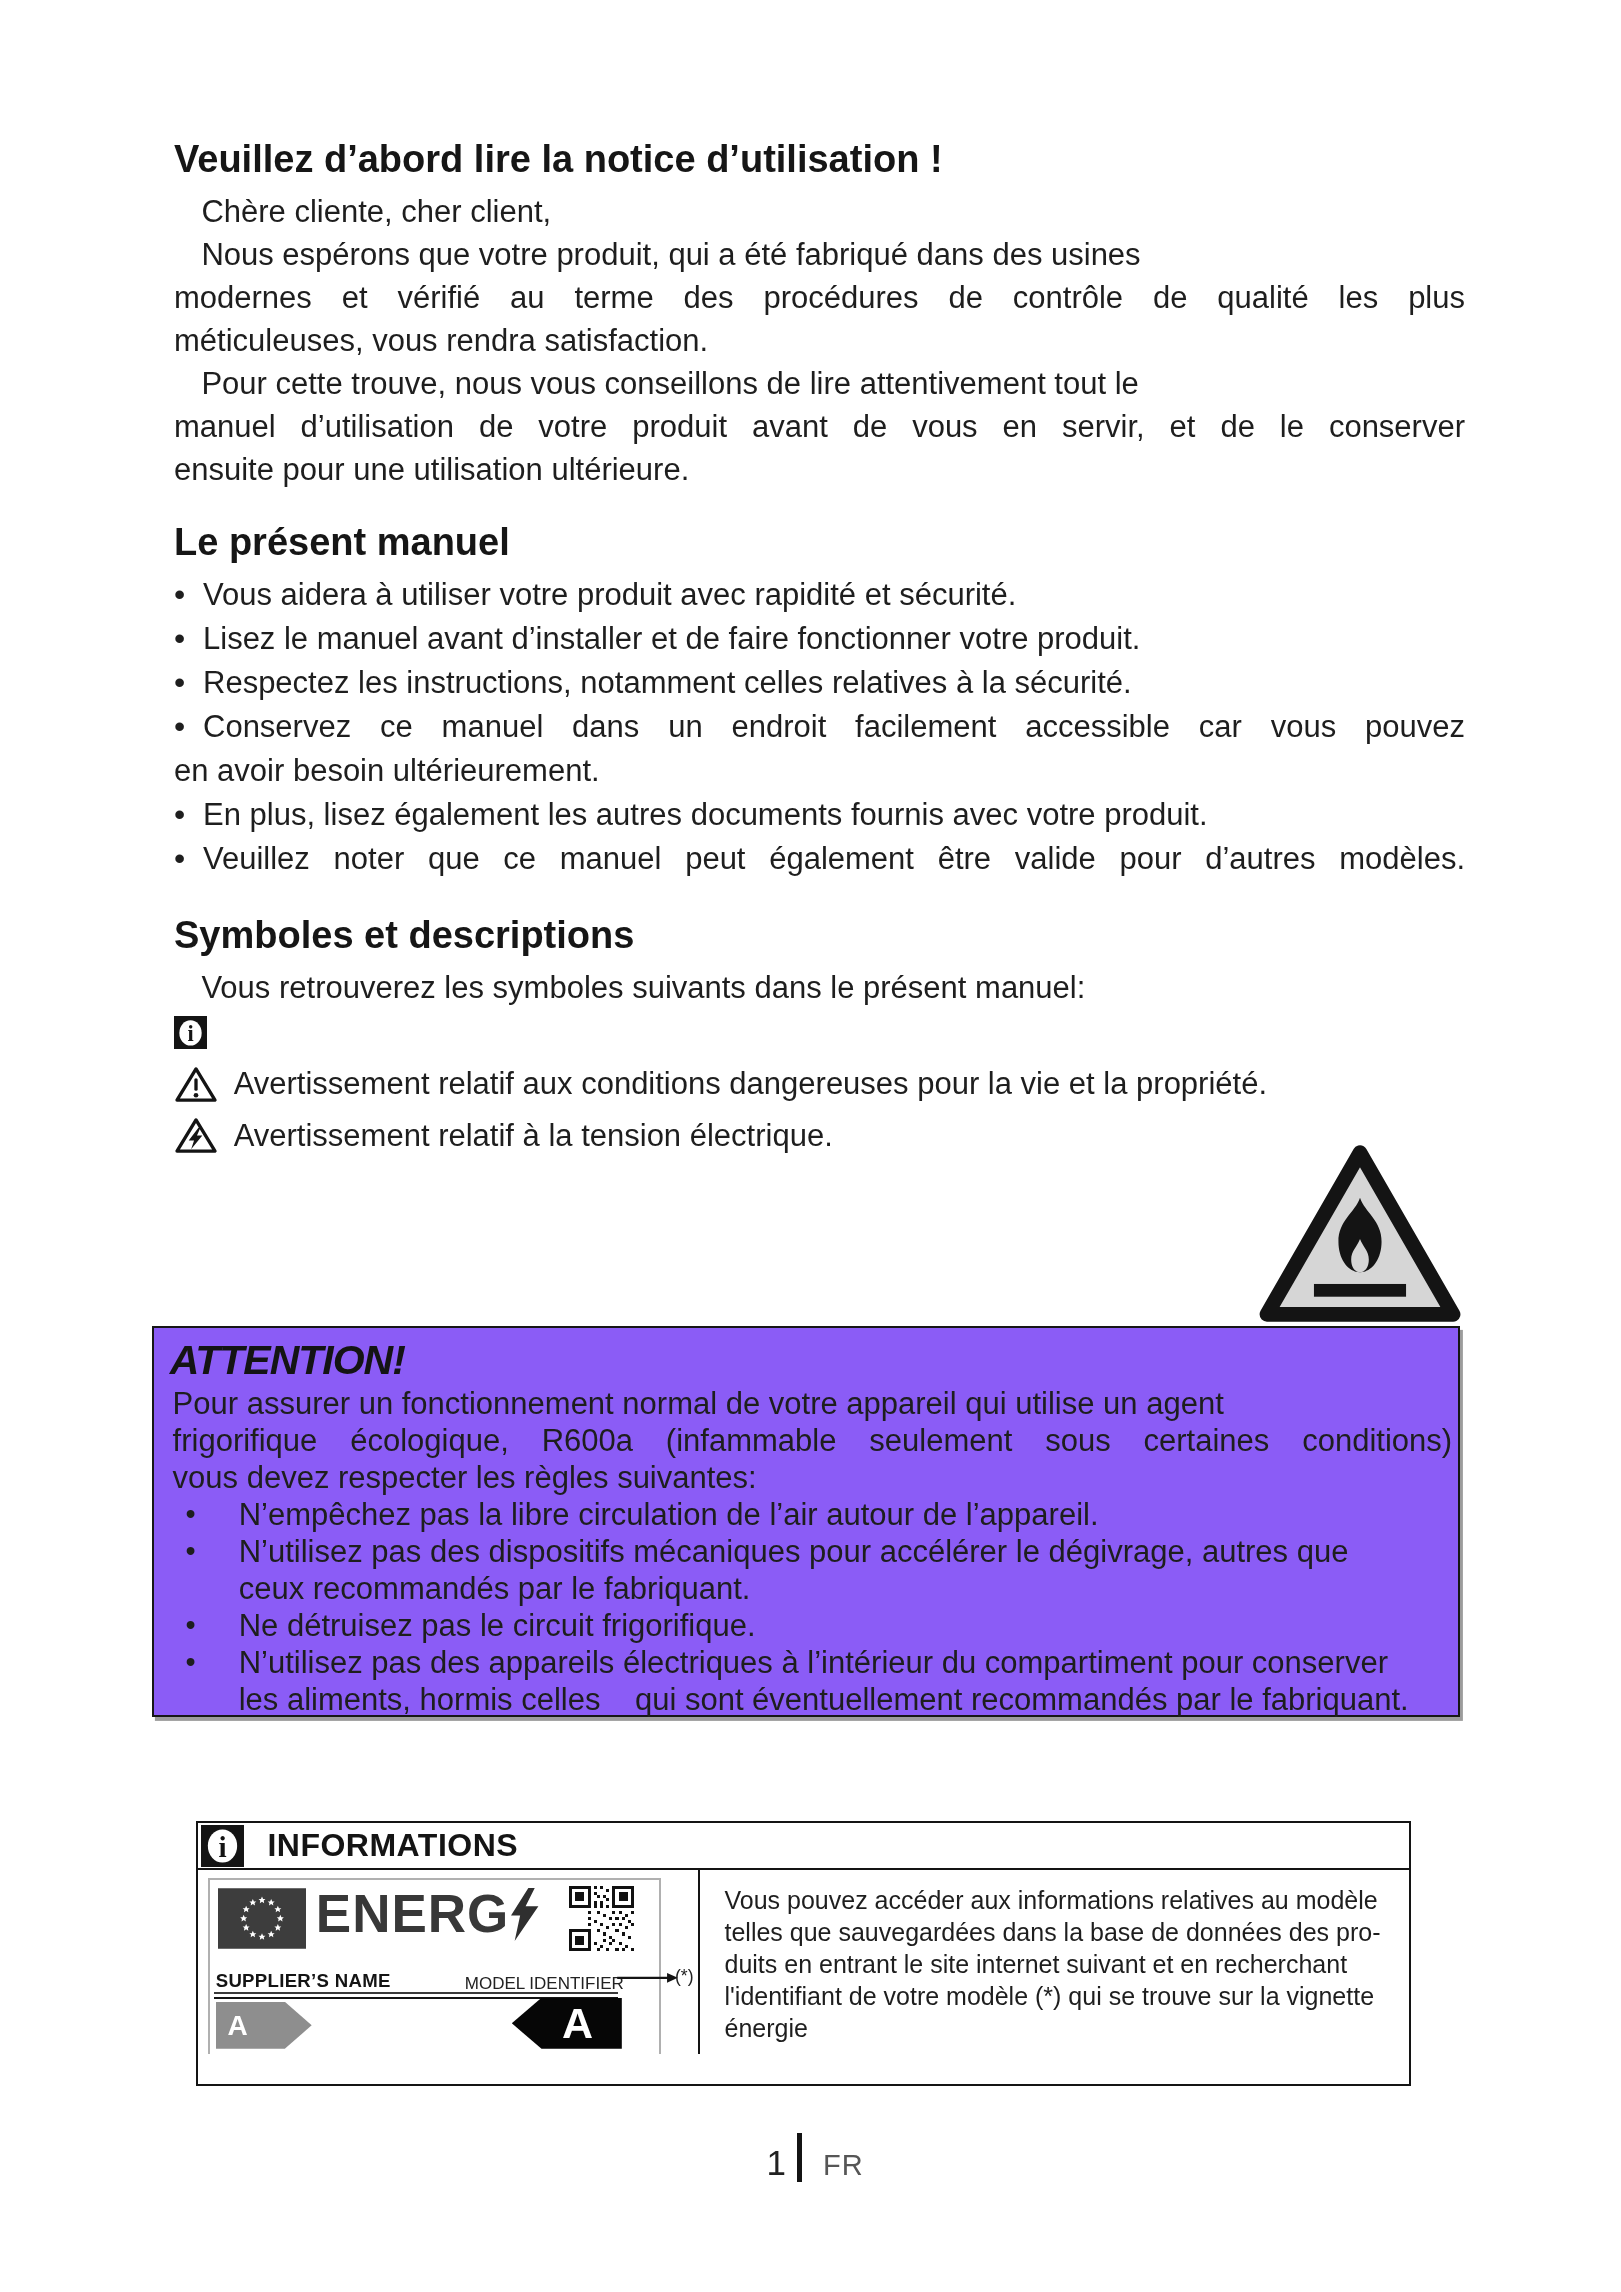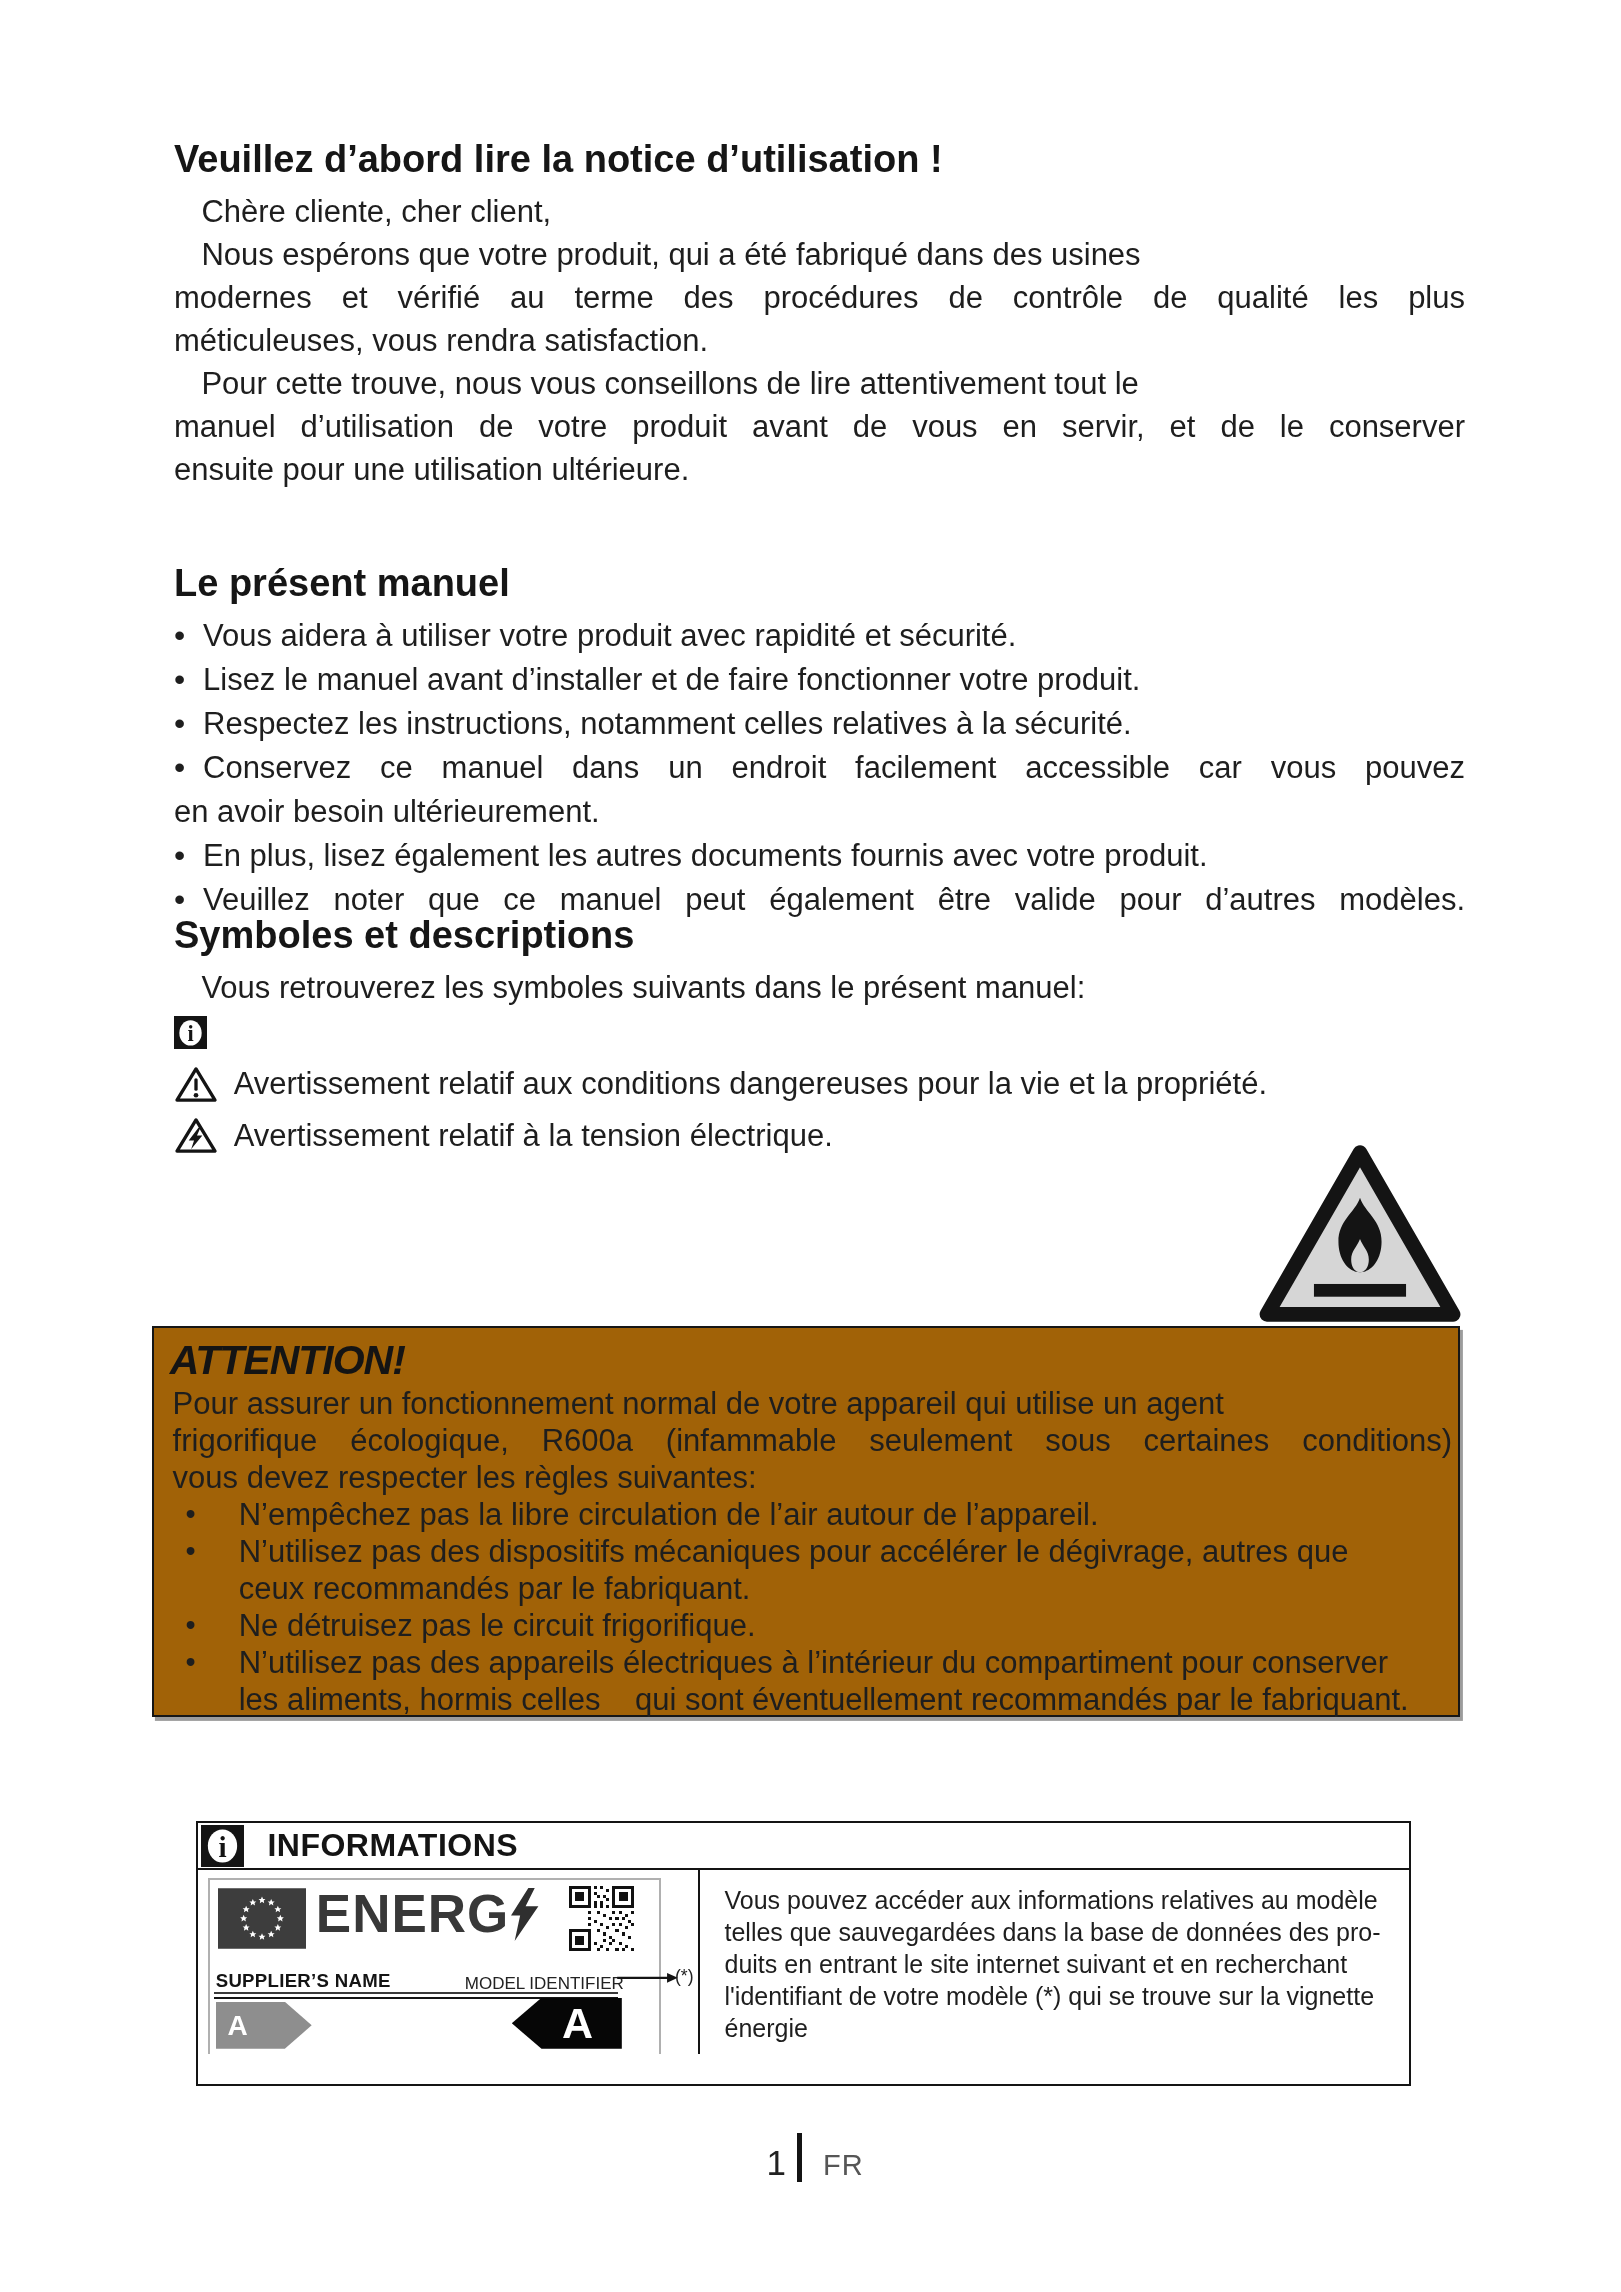--- a/index.html
+++ b/index.html
@@ -7,35 +7,35 @@
   #page{position:relative;width:1621px;height:2293px;background:#ffffff;margin:0 auto;
         font-family:"Liberation Sans","DejaVu Sans",sans-serif;color:#1e1e1e;overflow:hidden;}
   section{position:absolute;}
   .h1{font-size:38px;font-weight:700;line-height:45px;color:#161616;margin:0 0 7.8px 0;}
   .bline{font-size:31px;line-height:43px;}
   .ind{text-indent:27.4px;}
   .j{text-align:justify;text-align-last:justify;}
   
   #sec-intro{left:174px;top:137px;width:1291px;}
   
-  #sec-manual{left:174px;top:561px;width:1291px;}
+  #sec-manual{left:174px;top:520px;width:1291px;}
   .mrow{position:relative;padding-left:29px;font-size:31px;line-height:44px;}
   .mdot{position:absolute;left:0;top:-1px;font-size:32px;}
   .mcont{font-size:31px;line-height:44px;}
   
   #sec-symbols{left:174px;top:913px;width:1313px;}
   .symrow{display:flex;align-items:center;height:43px;margin-top:8.8px;}
   .symrow.first{margin-top:2px;}
   .symicon{flex:0 0 auto;display:inline-flex;margin-right:15.7px;}
   .symtext{font-size:31px;white-space:nowrap;}
   
   #fire-triangle{position:absolute;left:1252px;top:1137px;width:216px;height:194px;z-index:3;}
   
   #attention-box{position:absolute;left:152px;top:1326px;width:1308px;height:391px;
-                 border:2.9px solid #161616;box-shadow:2.9px 3.9px 0 #9c9c9c;background:#a16207;
+                 border:2.9px solid #161616;box-shadow:2.9px 3.9px 0 #9c9c9c;background:#8b5cf6;
                  box-sizing:border-box;padding:7.8px 5.9px 0 15.7px;z-index:2;}
   .attn-title{font-size:41px;font-weight:700;font-style:italic;line-height:49px;color:#141414;letter-spacing:-1px;}
   .aline{font-size:31px;line-height:37px;white-space:pre;}
   .aintro{padding-left:2.9px;}
   .arow{position:relative;padding-left:69px;}
   .adot{position:absolute;left:15.7px;top:0;font-size:29px;line-height:37px;}
   
   #info-box{position:absolute;left:196px;top:1821px;width:1215px;height:265px;
             border:2.9px solid #141414;box-sizing:border-box;background:#fff;}
   .info-header{height:45px;border-bottom:2.9px solid #141414;display:flex;align-items:center;padding-left:2.9px;}

